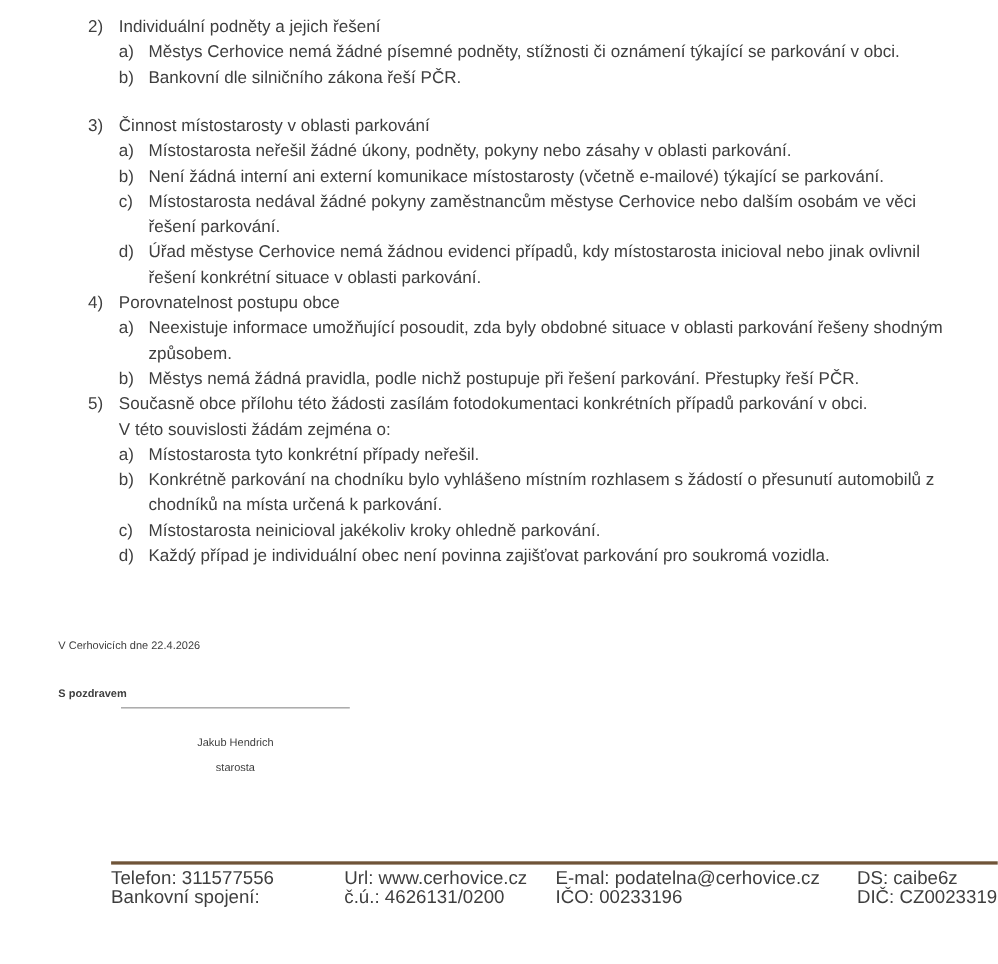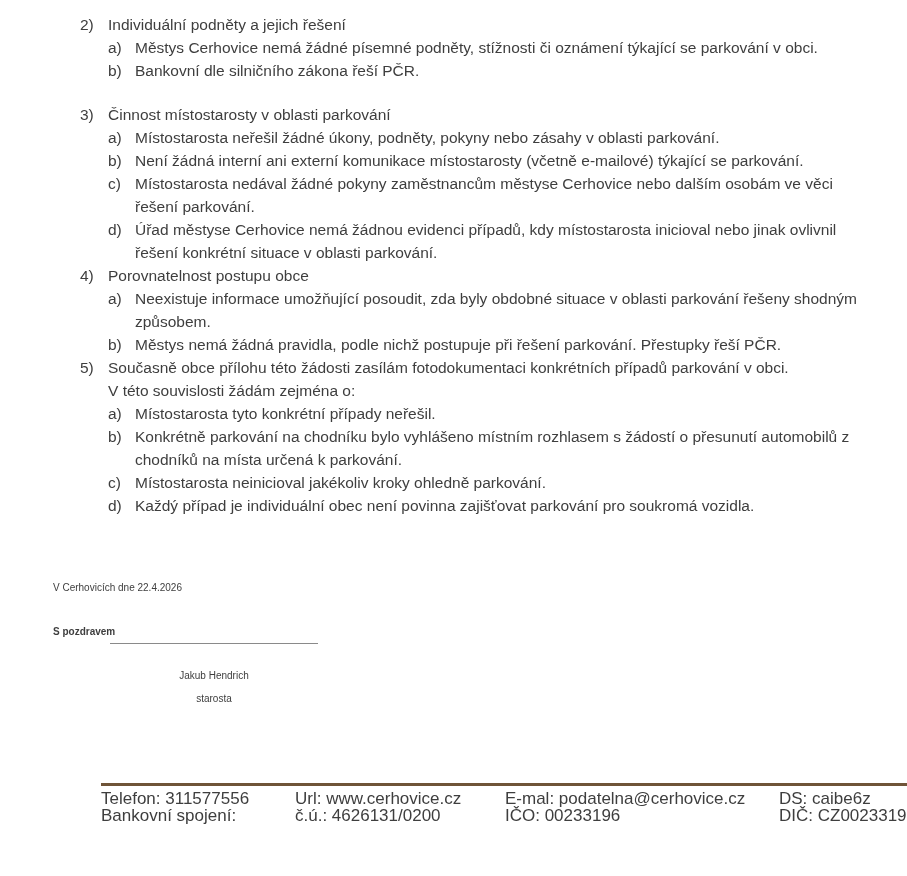--- a/index.html
+++ b/index.html
@@ -49,21 +49,21 @@
     left: 53px; top: 783px;
     width: 807px;
     font-size: 17px;
     line-height: 16.5px;
     margin-left: 48px;
   }
   .footer-rule { height: 3px; margin-bottom: 5px; }
   .footer-cols { position: relative; height: 36px; }
   .footer-col { position: absolute; top: 0; white-space: nowrap; }
   .footer-col.c1 { left: 0; }
-  .footer-col.c2 { left: 194px; }
+  .footer-col.c2 { left: 212px; }
   .footer-col.c3 { left: 404px; }
   .footer-col.c4 { left: 678px; }
 </style>
 </head>
 <body>
 
 <div class="content" id="letter-body">
   <div class="section gap-after">
     <div class="sec-num">2)</div>
     <div class="sec-body">

